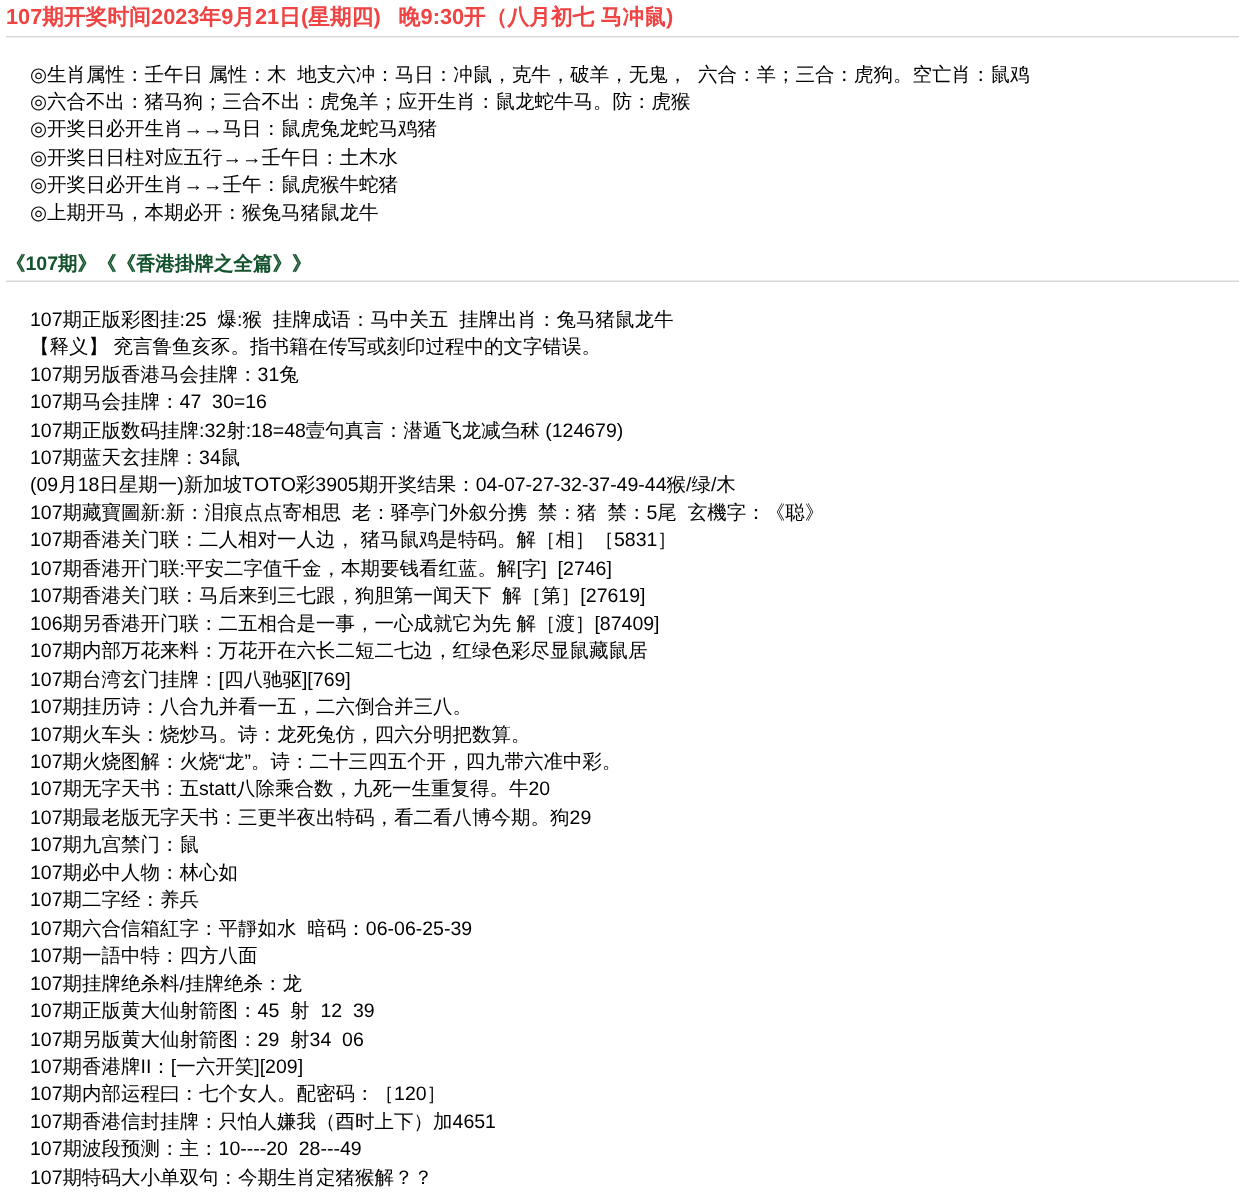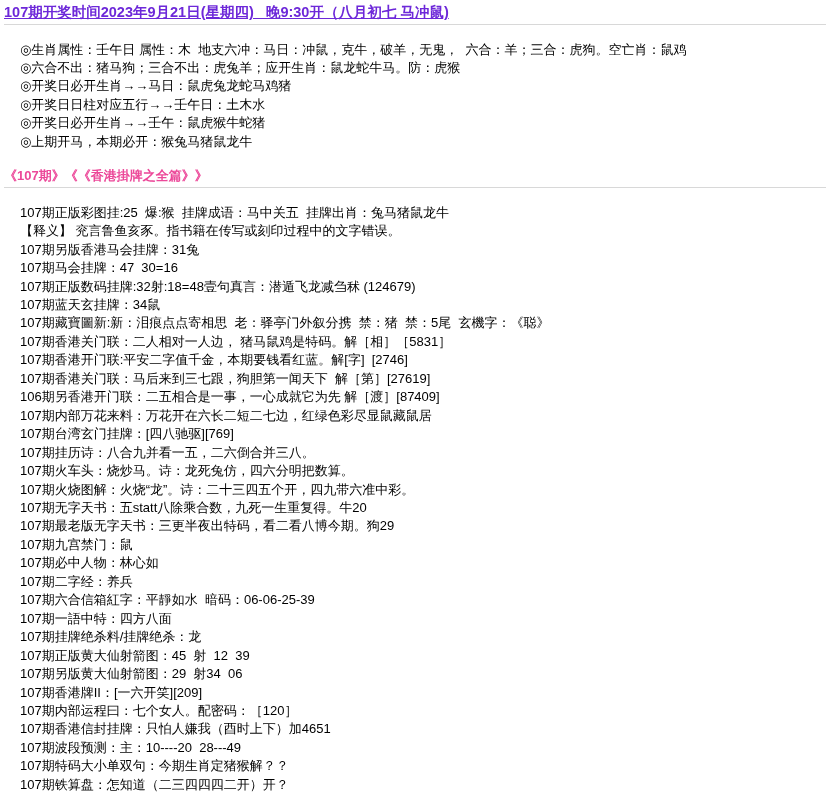--- a/index.html
+++ b/index.html
@@ -5,23 +5,23 @@
   html,body{margin:0;padding:0;background:#ffffff;}
   body{
     width:829px;
     font-family:"Liberation Sans","DejaVu Sans",sans-serif;
     color:#000;
     font-size:13px;
     line-height:1.42;
   }
   .page{width:829px;padding:2px 0 4px 4px;box-sizing:border-box;}
   .line{white-space:pre;overflow:hidden;}
-  .hdr{color:#6d28d9;font-weight:bold;font-size:14.5px;margin-bottom:1px;text-decoration:underline;}
+  .hdr{color:#ef4444;font-weight:bold;font-size:14.5px;margin-bottom:1px;}
   .hr{height:1px;background:#d8d8d8;margin:1px 0 2px 0;width:822px;}
-  .sec-title{color:#ec4899;font-weight:bold;}
+  .sec-title{color:#14532d;font-weight:bold;}
   .blk{margin:16px;}
 </style>
 </head>
 <body>
 
 <div class="page">
 
   <div class="line hdr">107期开奖时间2023年9月21日(星期四)   晚9:30开（八月初七 马冲鼠)</div>
   <div class="hr"></div>
 
@@ -37,20 +37,21 @@
   <div class="line sec-title">《107期》《《香港掛牌之全篇》》</div>
   <div class="hr"></div>
 
   <div class="blk">
     <div class="line">107期正版彩图挂:25  爆:猴  挂牌成语：马中关五  挂牌出肖：兔马猪鼠龙牛</div>
     <div class="line">【释义】 兖言鲁鱼亥豕。指书籍在传写或刻印过程中的文字错误。</div>
     <div class="line">107期另版香港马会挂牌：31兔</div>
     <div class="line">107期马会挂牌：47  30=16</div>
     <div class="line">107期正版数码挂牌:32射:18=48壹句真言：潜遁飞龙减刍秫 (124679)</div>
     <div class="line">107期蓝天玄挂牌：34鼠</div>
+    <div class="line">(09月18日星期一)新加坡TOTO彩3905期开奖结果：04-07-27-32-37-49-44猴/绿/木</div>
     <div class="line">107期藏寶圖新:新：泪痕点点寄相思  老：驿亭门外叙分携  禁：猪  禁：5尾  玄機字：《聪》</div>
     <div class="line">107期香港关门联：二人相对一人边， 猪马鼠鸡是特码。解［相］［5831］</div>
     <div class="line">107期香港开门联:平安二字值千金，本期要钱看红蓝。解[字]  [2746]</div>
     <div class="line">107期香港关门联：马后来到三七跟，狗胆第一闻天下  解［第］[27619]</div>
     <div class="line">106期另香港开门联：二五相合是一事，一心成就它为先 解［渡］[87409]</div>
     <div class="line">107期内部万花来料：万花开在六长二短二七边，红绿色彩尽显鼠藏鼠居</div>
     <div class="line">107期台湾玄门挂牌：[四八驰驱][769]</div>
     <div class="line">107期挂历诗：八合九并看一五，二六倒合并三八。</div>
     <div class="line">107期火车头：烧炒马。诗：龙死兔仿，四六分明把数算。</div>
     <div class="line">107期火烧图解：火烧“龙”。诗：二十三四五个开，四九带六准中彩。</div>

